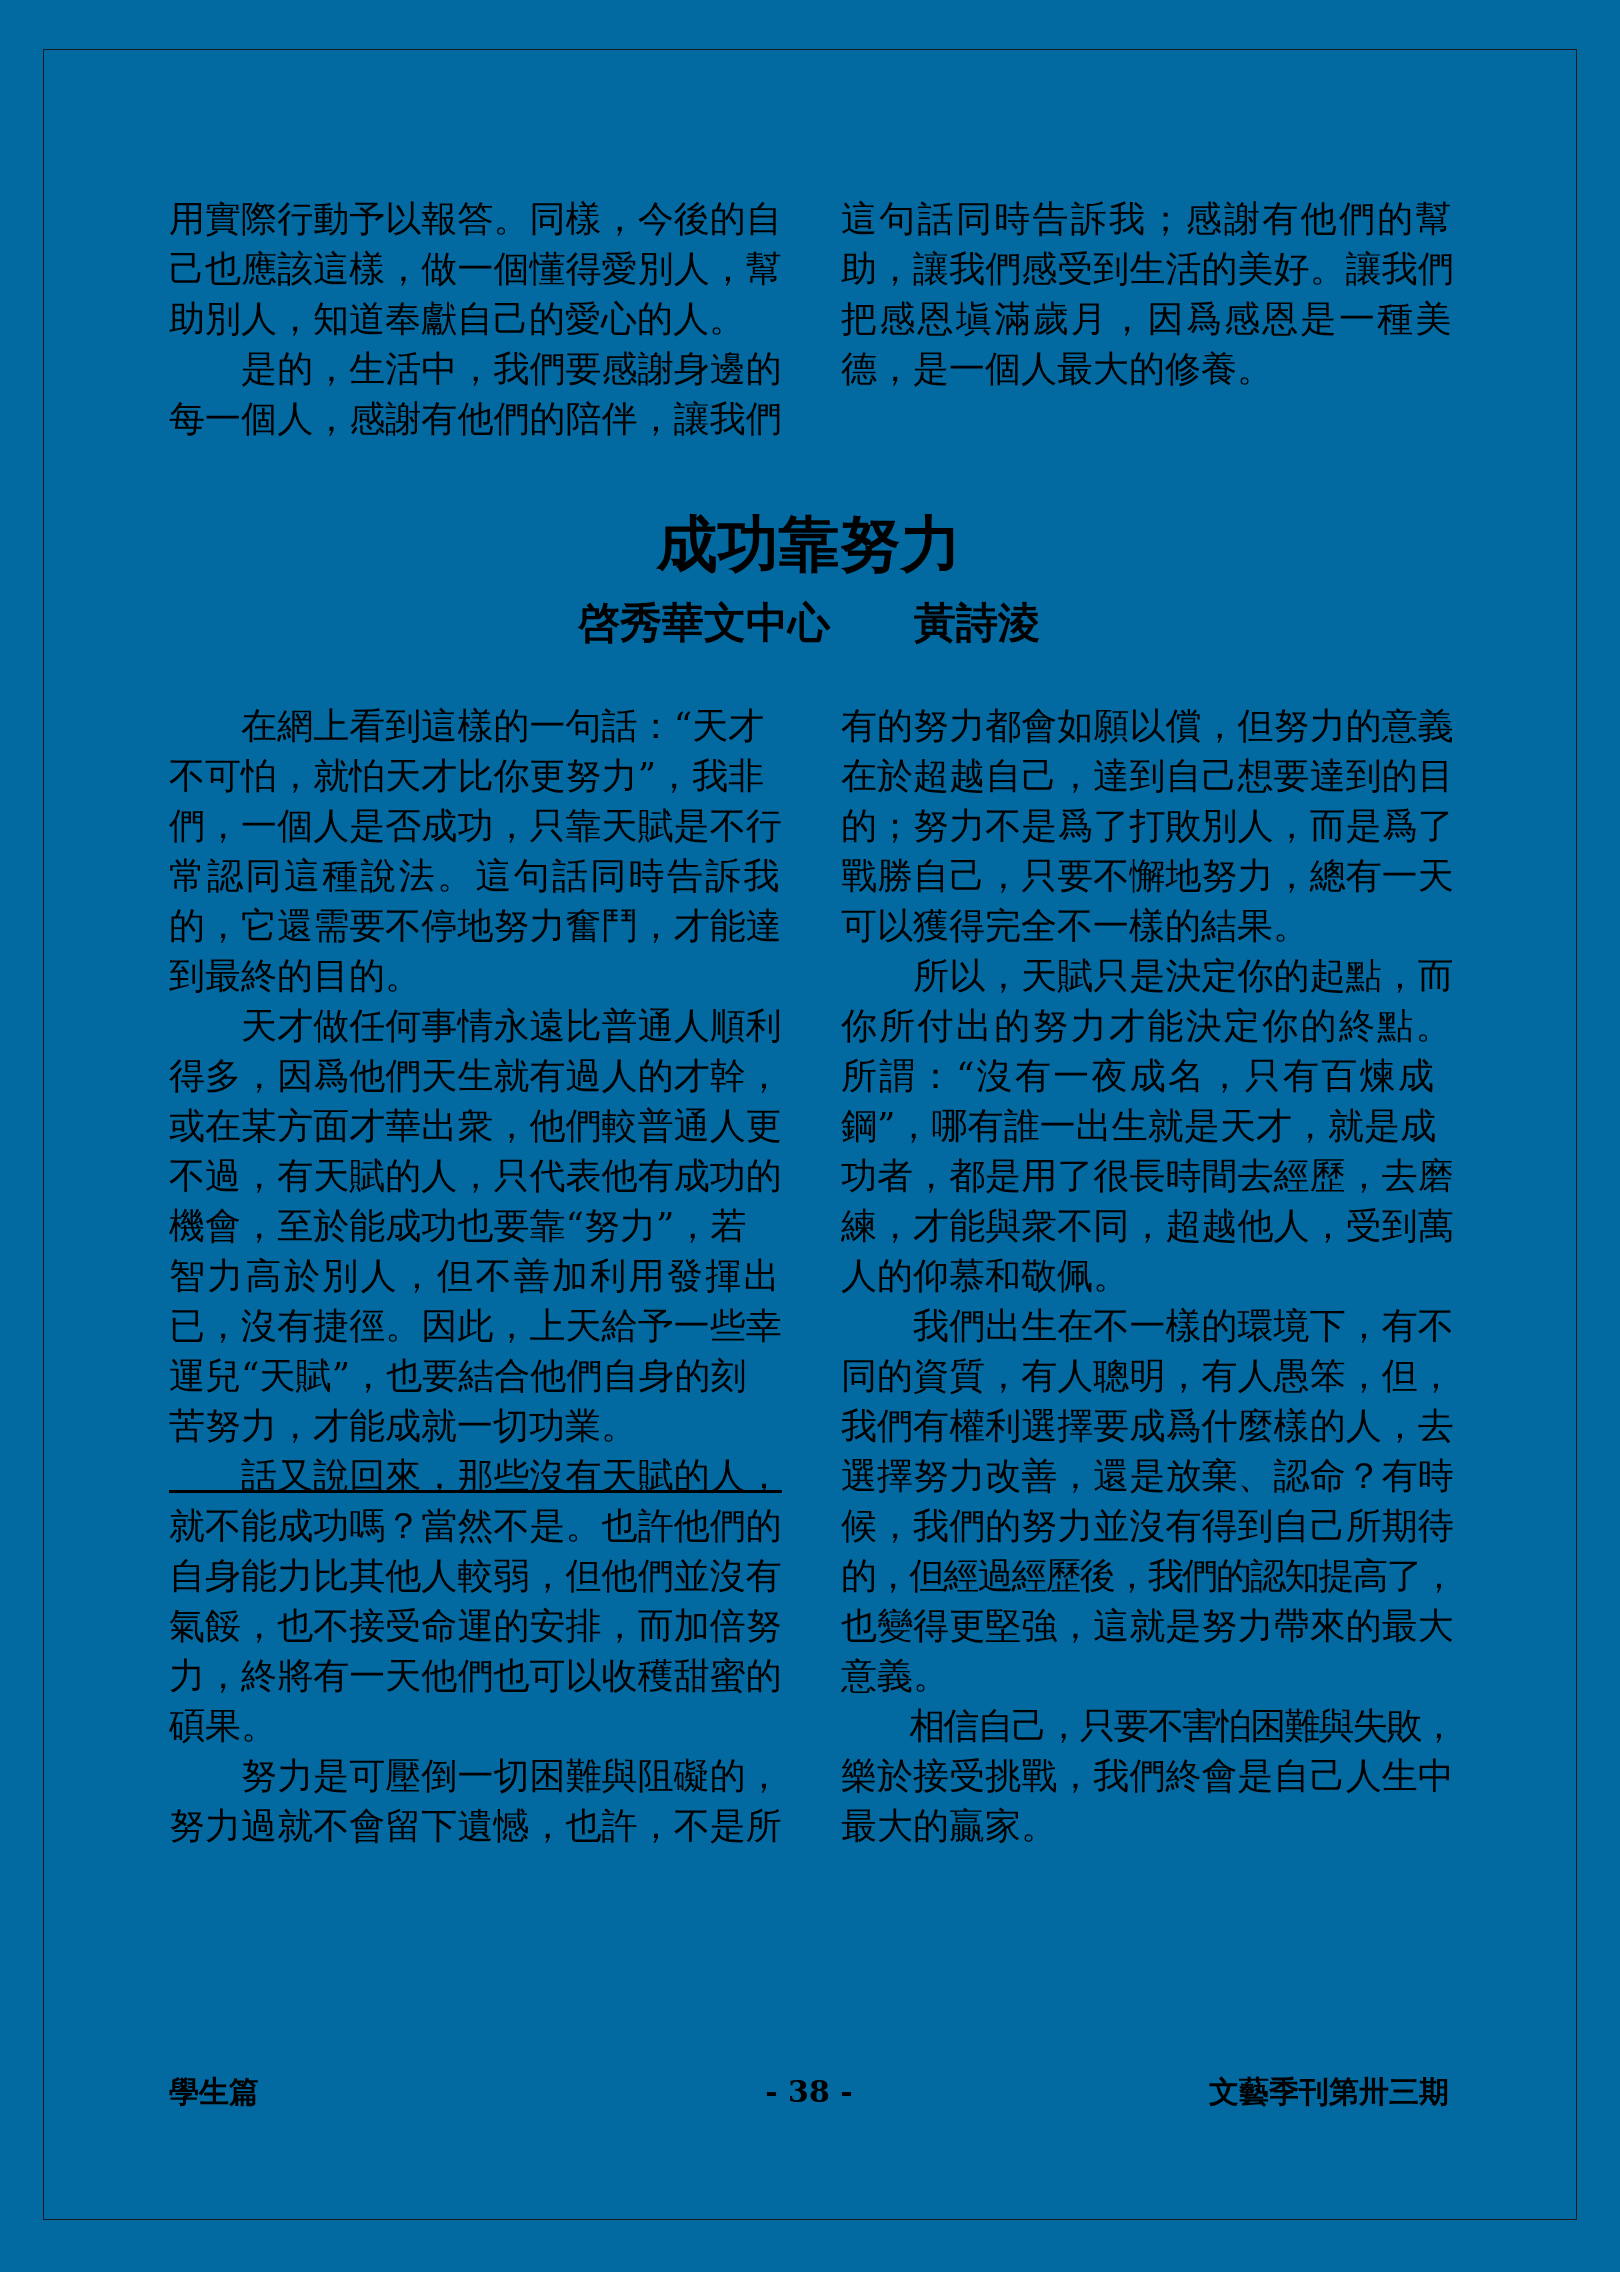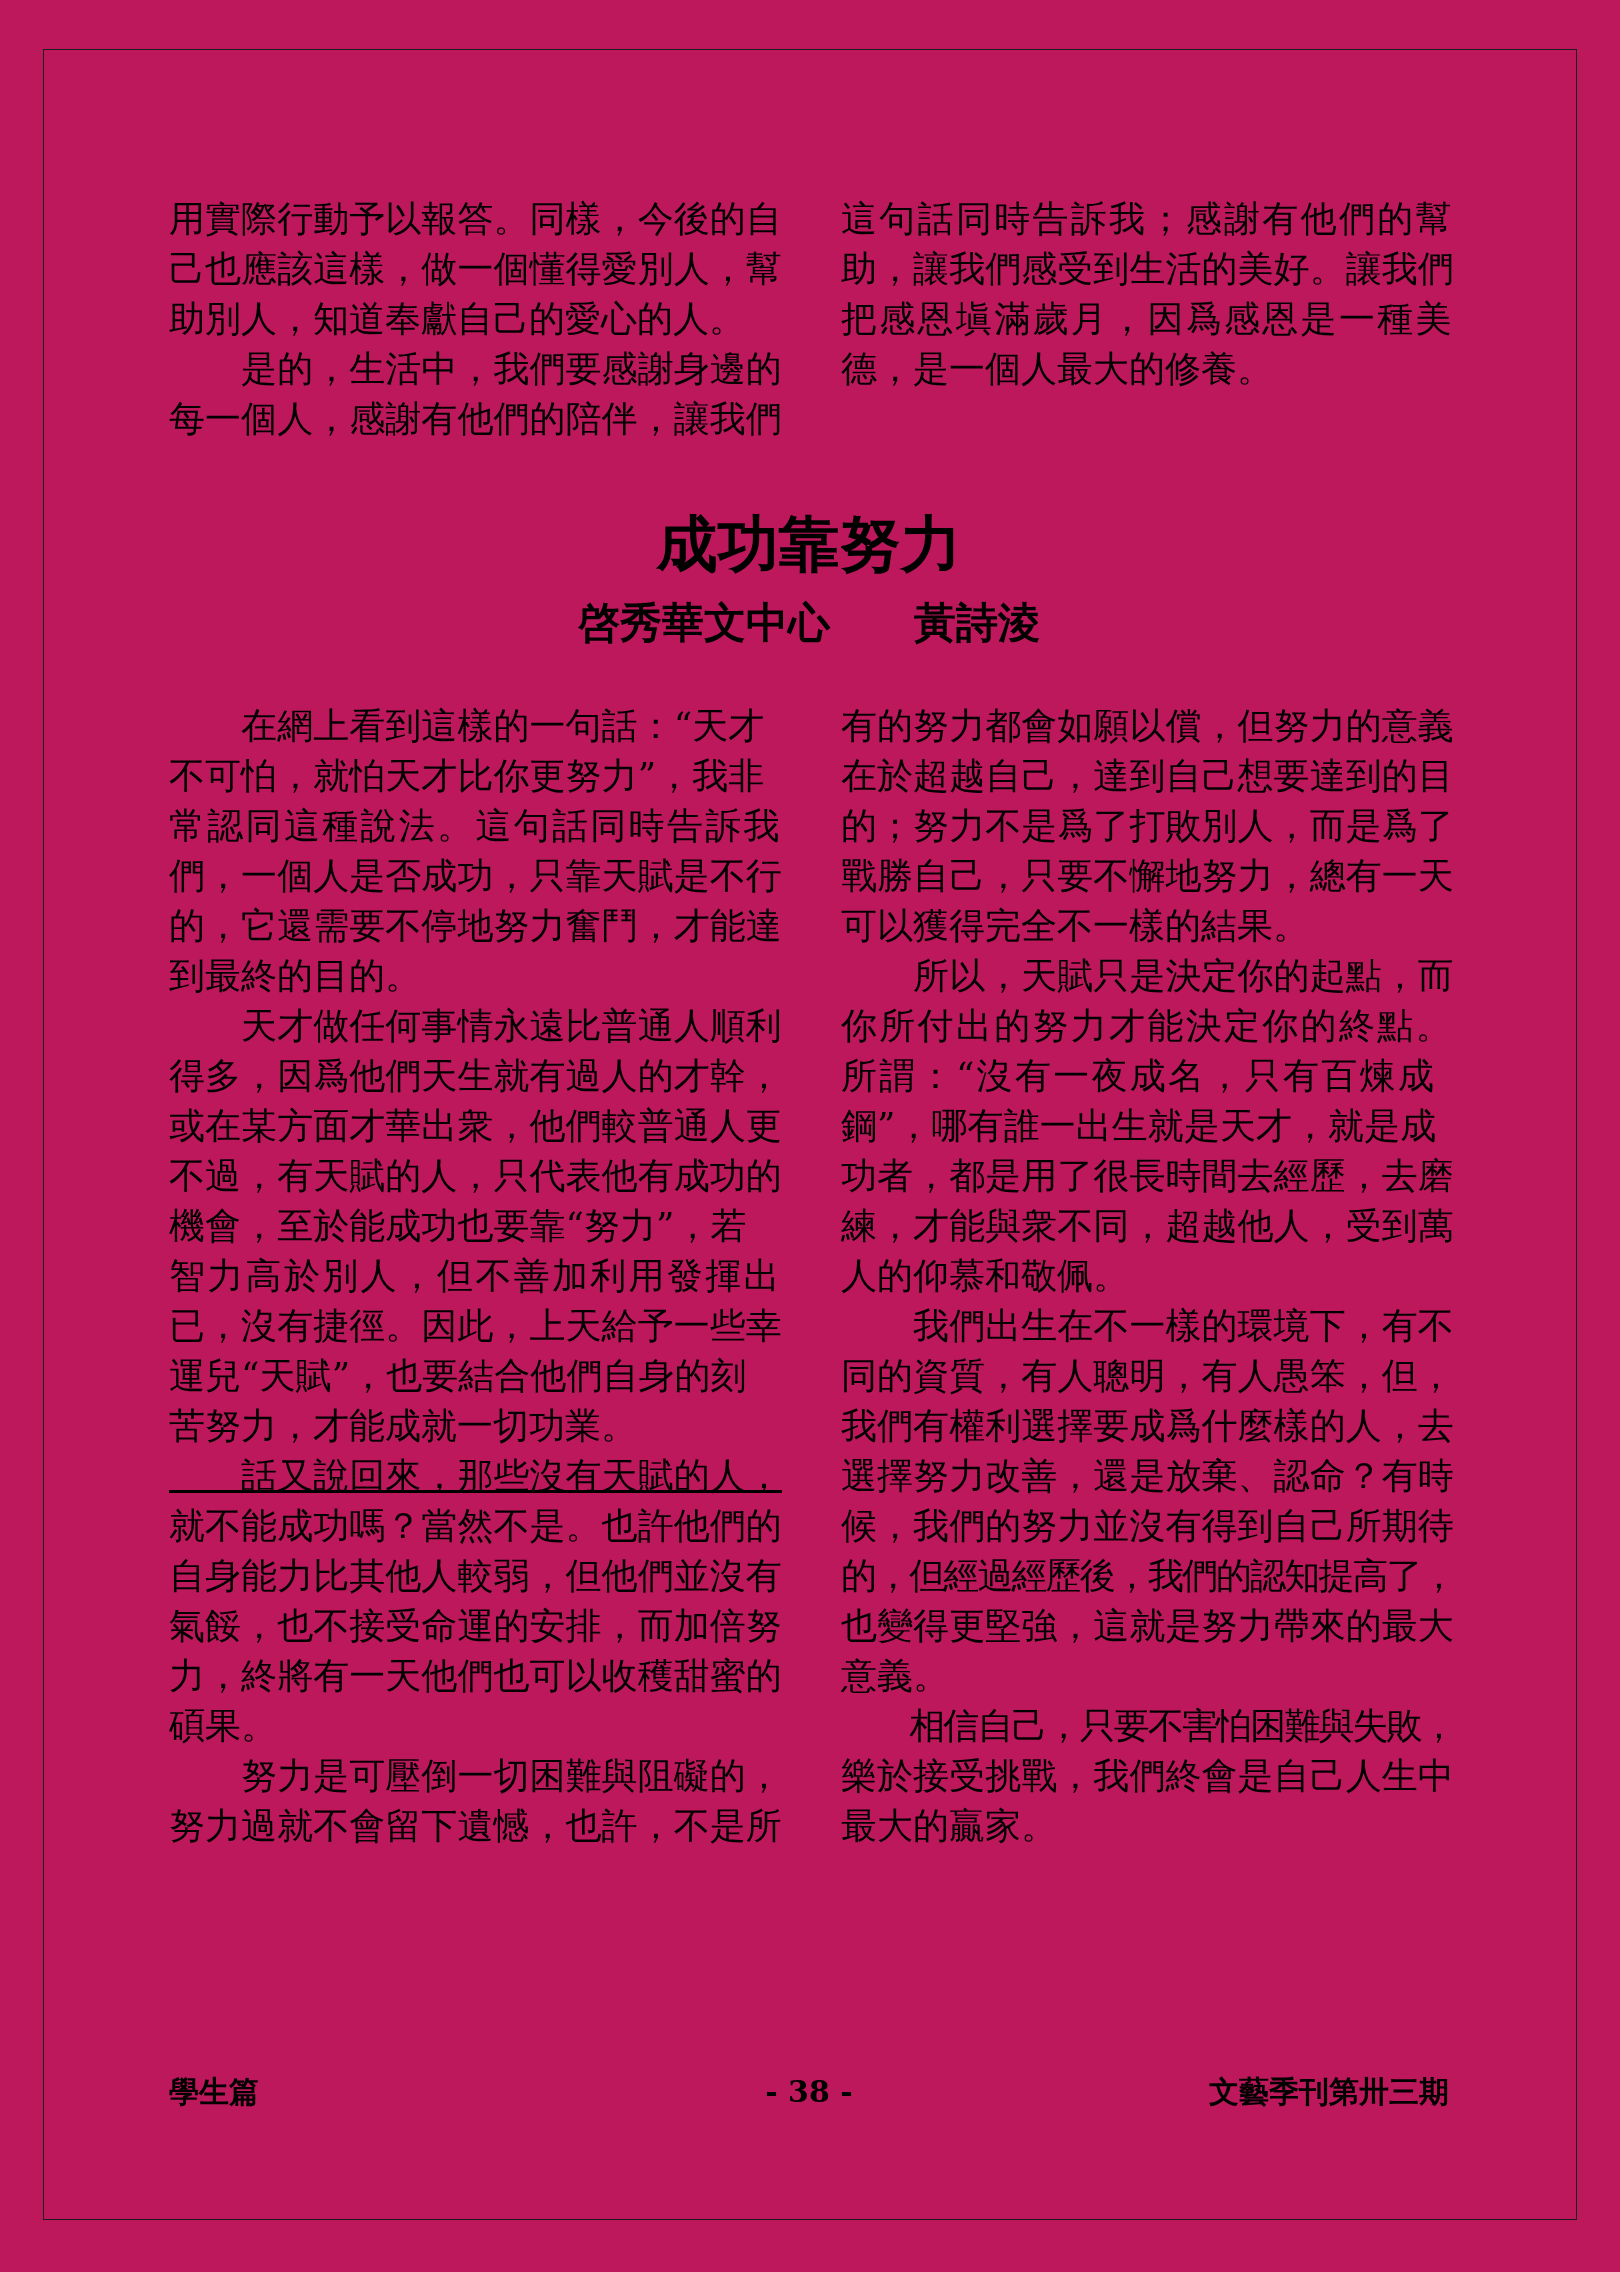--- a/index.html
+++ b/index.html
@@ -1,19 +1,19 @@
 <!DOCTYPE html>
 <html style="font-size:15px"><head>
 <meta charset="utf-8">
 <style>
   html,body{margin:0;padding:0;background:#ffffff;}
   .page{
     position:relative;
     width:1621px;height:2272px;
-    background:#be185d;
+    background:#0369a1;
     font-family:"DejaVu Serif","Liberation Serif",serif;
     color:#000;
     overflow:hidden;
   }
   .border-frame{
     position:absolute;left:43px;top:49px;
     width:1534px;height:2171px;
     border:1.9px solid #1c1c1c;
     box-sizing:border-box;
   }
@@ -71,22 +71,22 @@
       <div class="bline">德，是一個人最大的修養。</div>
     </div>
 
   <div class="article-title">成功靠努力</div>
 
   <div class="article-byline">啓秀華文中心　　黃詩淩</div>
 
   <div class="col body-left">
       <div class="bline" style="letter-spacing: 0.05px;">　　在網上看到這樣的一句話：“天才</div>
       <div class="bline" style="letter-spacing: 0.05px;">不可怕，就怕天才比你更努力”，我非</div>
+      <div class="bline" style="letter-spacing: 0.05px;">們，一個人是否成功，只靠天賦是不行</div>
       <div class="bline" style="letter-spacing: 2.3px;">常認同這種說法。這句話同時告訴我</div>
-      <div class="bline" style="letter-spacing: 0.05px;">們，一個人是否成功，只靠天賦是不行</div>
       <div class="bline" style="letter-spacing: 0.05px;">的，它還需要不停地努力奮鬥，才能達</div>
       <div class="bline">到最終的目的。</div>
       <div class="bline" style="letter-spacing: 0.05px;">　　天才做任何事情永遠比普通人順利</div>
       <div class="bline" style="letter-spacing: 0.05px;">得多，因爲他們天生就有過人的才幹，</div>
       <div class="bline" style="letter-spacing: 0.05px;">或在某方面才華出衆，他們較普通人更</div>
       <div class="bline" style="letter-spacing: 0.05px;">不過，有天賦的人，只代表他有成功的</div>
       <div class="bline" style="letter-spacing: 0.05px;">機會，至於能成功也要靠“努力”，若</div>
       <div class="bline" style="letter-spacing: 2.3px;">智力高於別人，但不善加利用發揮出</div>
       <div class="bline" style="letter-spacing: 0.05px;">已，沒有捷徑。因此，上天給予一些幸</div>
       <div class="bline" style="letter-spacing: 0.05px;">運兒“天賦”，也要結合他們自身的刻</div>

